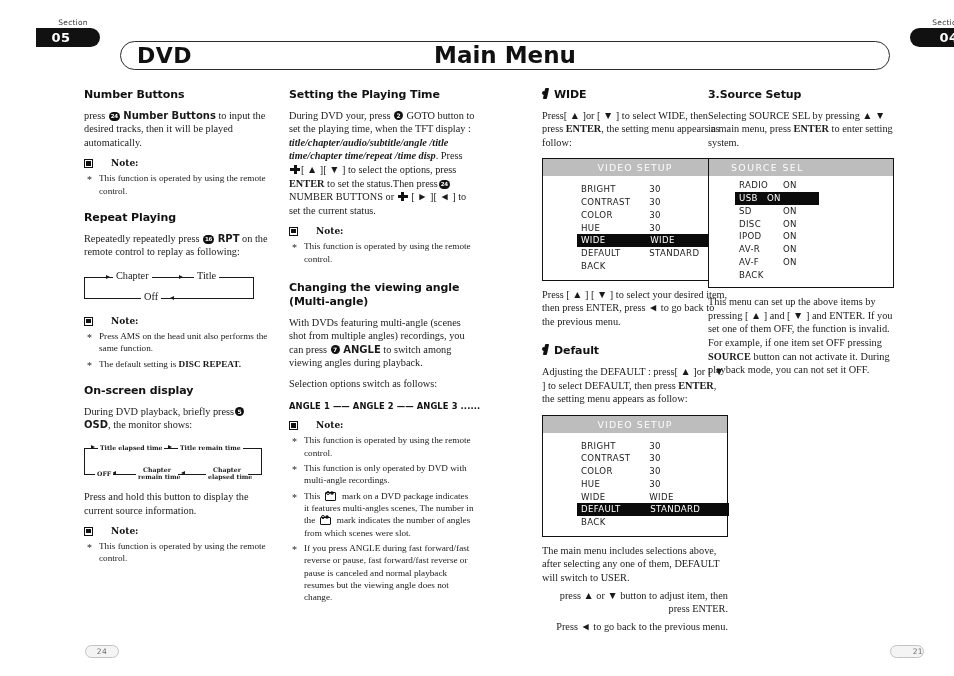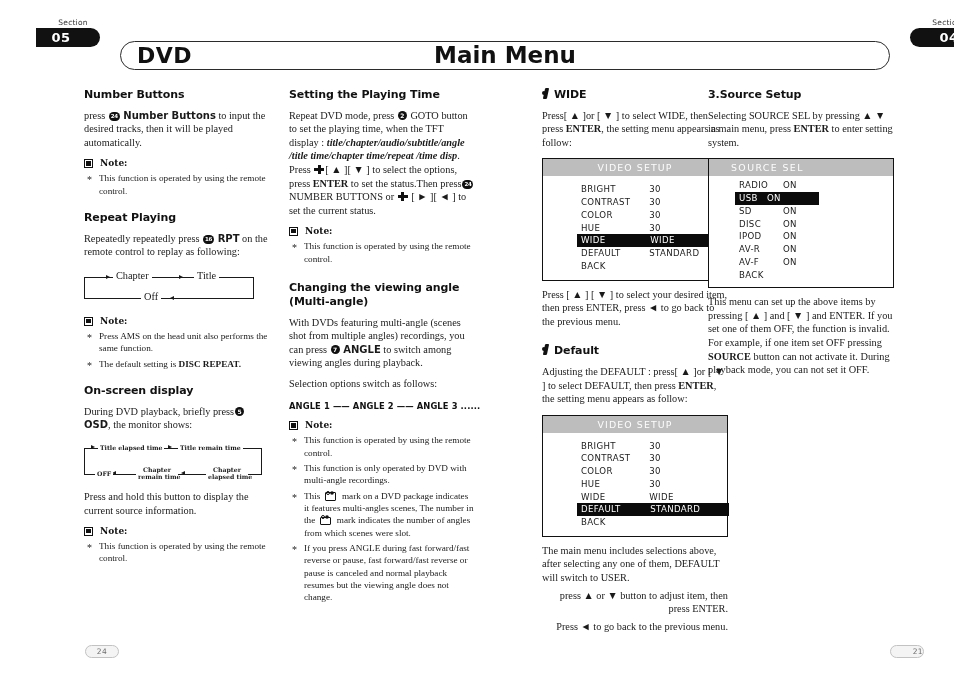--- a/index.html
+++ b/index.html
@@ -79,21 +79,21 @@
     display: inline-block; width: 10px; height: 9px; vertical-align: -1px;
     background:
       radial-gradient(circle at 50% 50%, #111 0 34%, transparent 35%),
       linear-gradient(#111,#111) center/100% 3px no-repeat,
       linear-gradient(#111,#111) center/3px 100% no-repeat;
     margin: 0 1px;
   }
 
   
   .note-head {
-    display: flex; align-items: center; gap: 7px; margin-top: 9px;
+    display: flex; align-items: center; gap: 18px; margin-top: 9px;
   }
   .note-sq {
     width: 9px; height: 9px; border: 1.3px solid #111; background: #fff;
     position: relative; flex: none;
   }
   .note-sq::after {
     content: ""; position: absolute; inset: 1.4px; background: #111;
   }
   .note-label {
     font-family: "DejaVu Serif", serif; font-weight: bold; font-size: 9px; color: #111;
@@ -315,21 +315,21 @@
     <ul class="notes">
       <li>This function is operated by using the remote control.</li>
     </ul>
   </div>
 
   <div class="col c2">
 
     <h2 class="sec-h">Setting the Playing Time</h2>
 
     <p class="body">
-      <span>Repeat DVD mode, press</span>
+      <span>During DVD your, press</span>
       <span class="keynum">2</span>
       <span>GOTO button to set the playing time, when the TFT display :</span>
       <span class="bi">title/chapter/audio/subtitle/angle /title time/chapter time/repeat /time disp</span><span>. Press</span>
       <span class="navpad"></span><span>[ ▲ ][ ▼ ]</span>
       <span>to select the options, press</span>
       <span class="b">ENTER</span>
       <span>to set the status.Then press</span><span class="keynum wide">24</span><span>NUMBER BUTTONS or</span>
       <span class="navpad"></span>
       <span>[ ► ][ ◄ ]</span>
       <span>to set the current status.</span>

